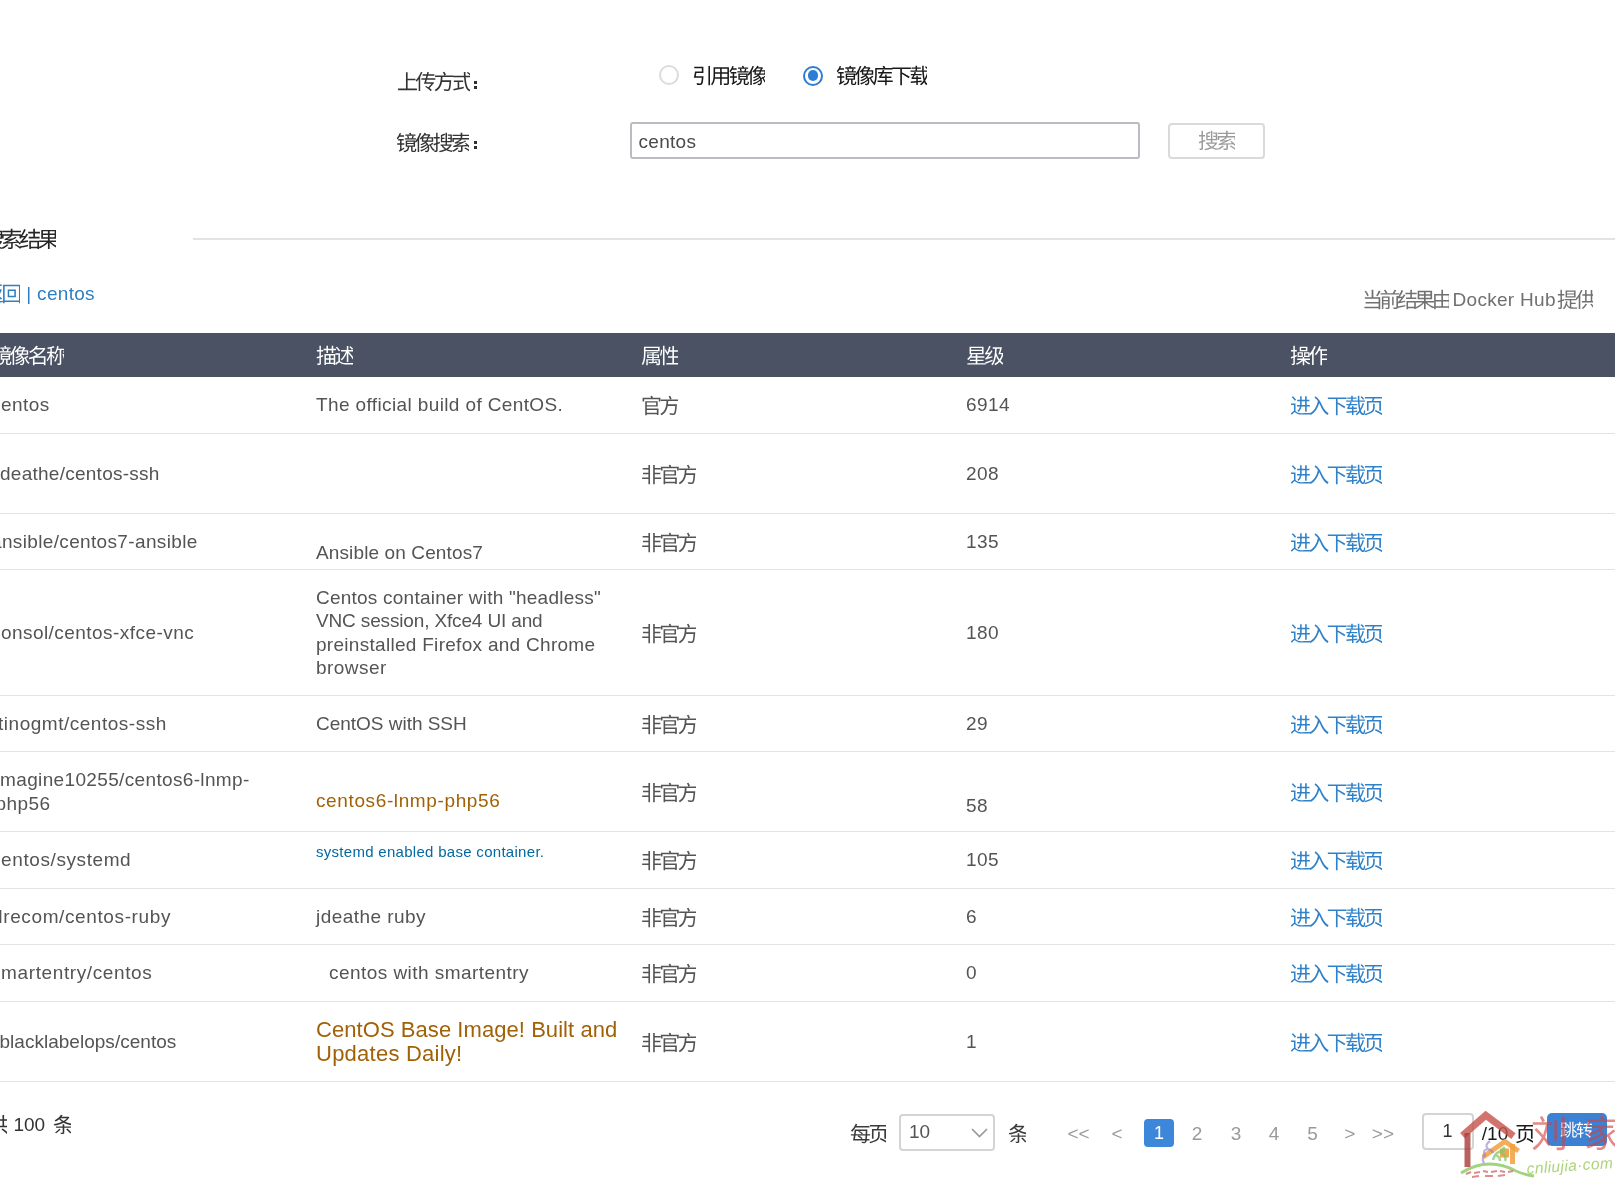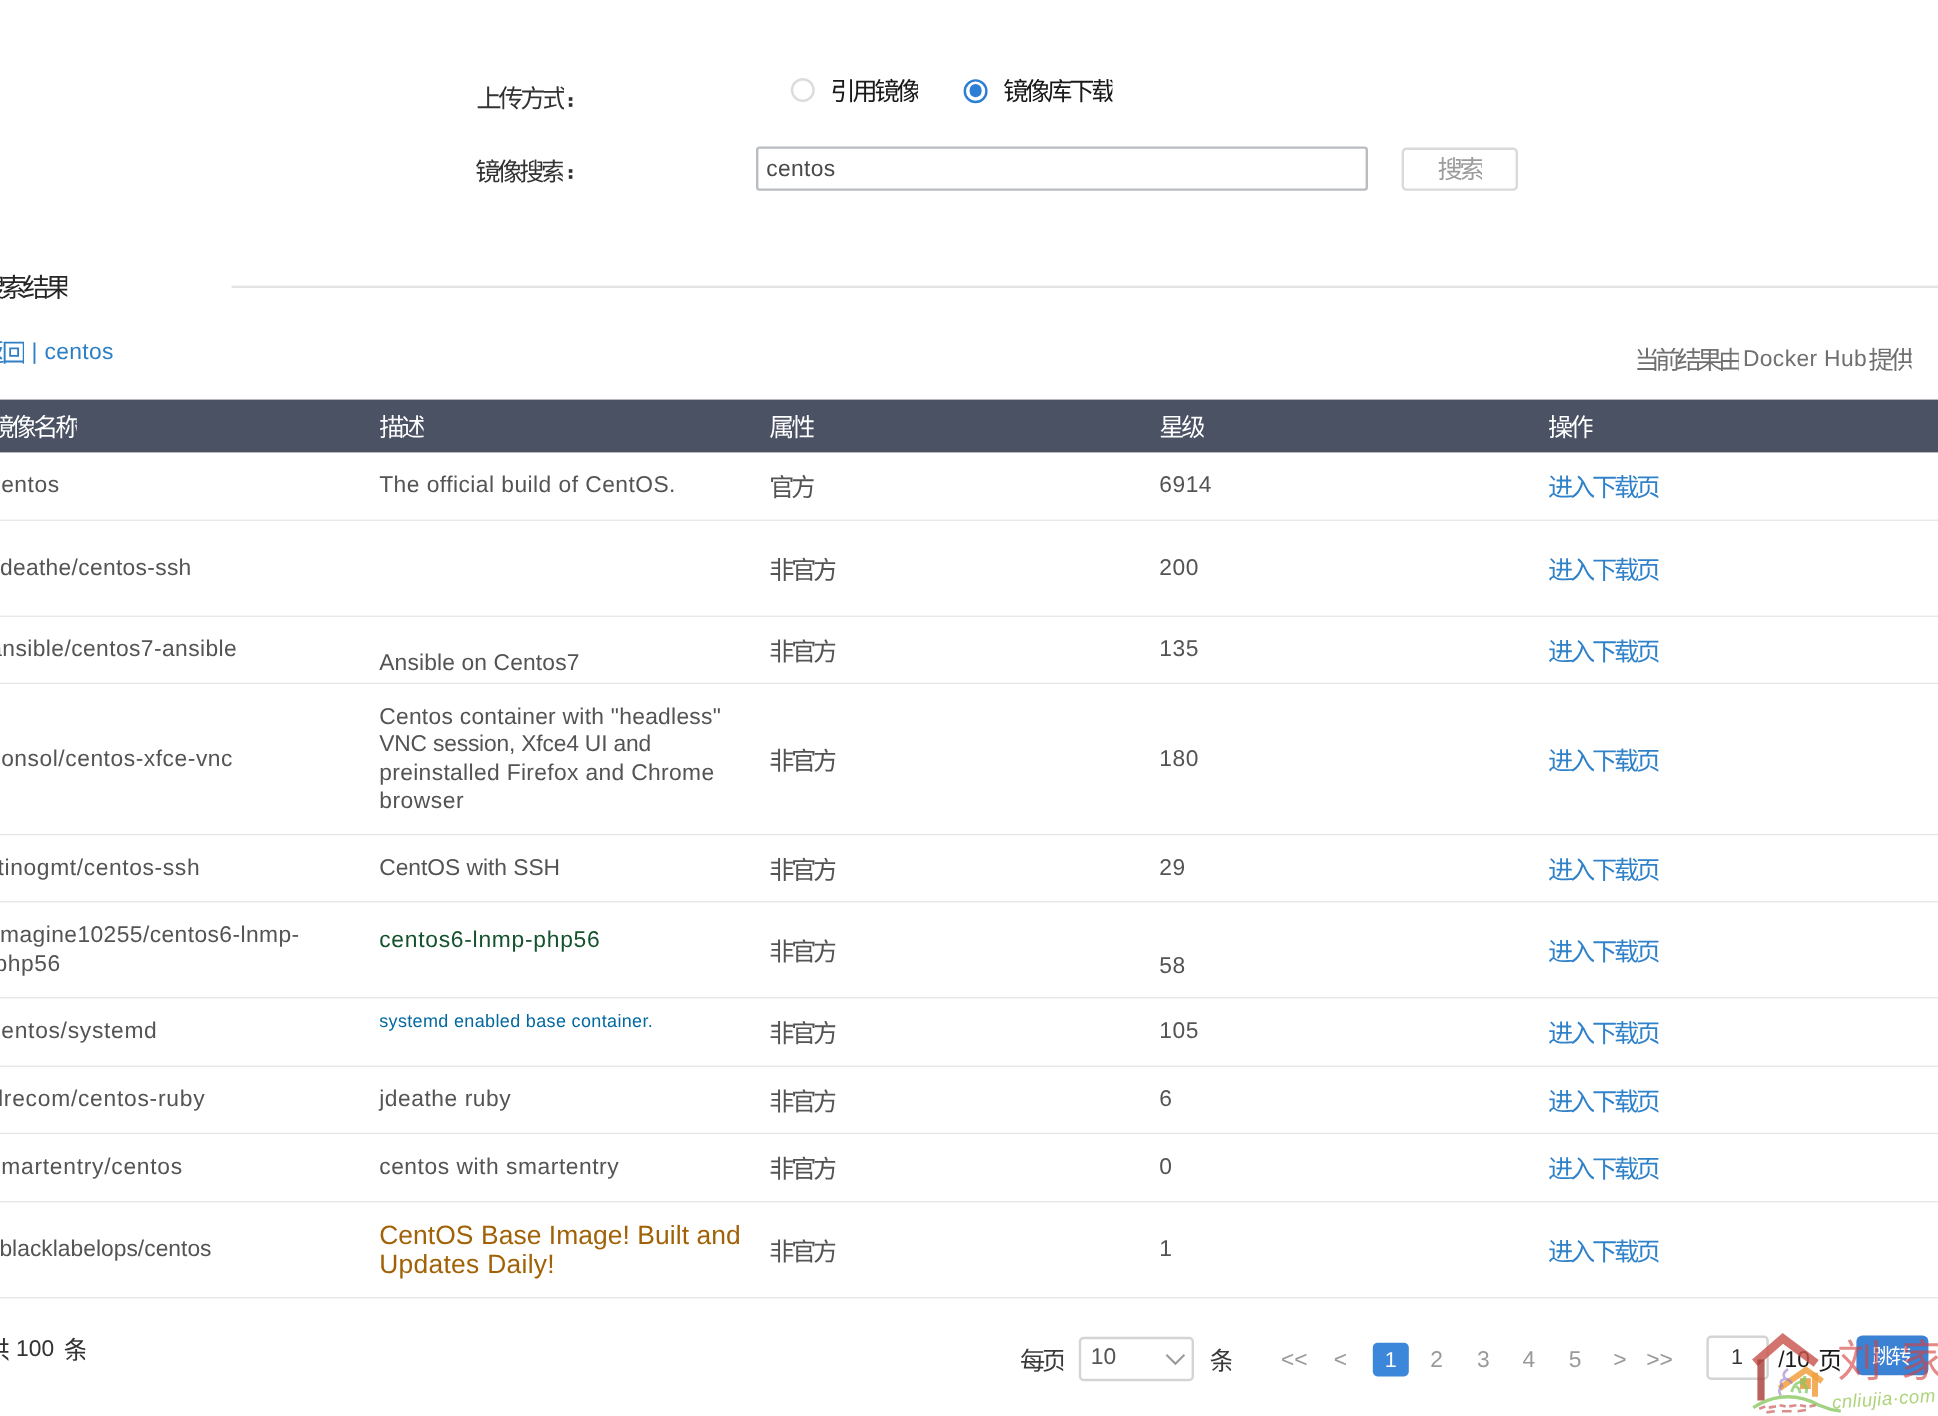--- a/index.html
+++ b/index.html
@@ -197,21 +197,21 @@
       <div style="position:absolute;left:0px;top:27.75px;font-size:19px;line-height:23.5px;color:#545454">
         <div style="margin-left:4.5px;letter-spacing:0.26px">jdeathe/centos-ssh</div>
       </div>
       <svg style="position:absolute;left:650.0px;top:29.8px;" width="55.0" height="21.0" viewBox="0 0 2619 1000" fill="#545454">
         <g transform="matrix(1 0 0 -1 0 880)">
           <use href="#g42" x="0"></use>
           <use href="#g12" x="873"></use>
           <use href="#g24" x="1746"></use>
         </g>
       </svg>
-      <div style="position:absolute;left:975px;top:27.75px;font-size:19px;letter-spacing:0.45px;line-height:23.5px;color:#545454">200</div>
+      <div style="position:absolute;left:975px;top:27.75px;font-size:19px;letter-spacing:0.45px;line-height:23.5px;color:#545454">208</div>
       <svg style="position:absolute;left:1299.0px;top:29.8px;" width="91.7" height="21.0" viewBox="0 0 4365 1000" fill="#2f81c9">
         <g transform="matrix(1 0 0 -1 0 880)">
           <use href="#g39" x="0"></use>
           <use href="#g6" x="873"></use>
           <use href="#g1" x="1746"></use>
           <use href="#g37" x="2619"></use>
           <use href="#g43" x="3492"></use>
         </g>
       </svg>
     </div>
@@ -291,21 +291,21 @@
           <use href="#g37" x="2619"></use>
           <use href="#g43" x="3492"></use>
         </g>
       </svg>
     </div>
     <div style="position:relative;height:80px;border-bottom:1px solid #e3e4e6">
       <div style="position:absolute;left:0px;top:16.00px;font-size:19px;line-height:23.5px;color:#545454">
         <div style="margin-left:4.5px;letter-spacing:0.35px">imagine10255/centos6-lnmp-</div>
         <div style="margin-left:4.5px;letter-spacing:0.45px">php56</div>
       </div>
-      <div style="position:absolute;left:325px;top:20px;font-size:19px;line-height:23.5px;color:#14532d">
+      <div style="position:absolute;left:325px;top:37px;font-size:19px;line-height:23.5px;color:#a16207">
         <div style="letter-spacing:0.62px">centos6-lnmp-php56</div>
       </div>
       <svg style="position:absolute;left:650.0px;top:29.8px;" width="55.0" height="21.0" viewBox="0 0 2619 1000" fill="#545454">
         <g transform="matrix(1 0 0 -1 0 880)">
           <use href="#g42" x="0"></use>
           <use href="#g12" x="873"></use>
           <use href="#g24" x="1746"></use>
         </g>
       </svg>
       <div style="position:absolute;left:975px;top:42px;font-size:19px;letter-spacing:0.45px;line-height:23.5px;color:#545454">58</div>
@@ -366,21 +366,21 @@
           <use href="#g1" x="1746"></use>
           <use href="#g37" x="2619"></use>
           <use href="#g43" x="3492"></use>
         </g>
       </svg>
     </div>
     <div style="position:relative;height:57px;border-bottom:1px solid #e3e4e6">
       <div style="position:absolute;left:0px;top:16.25px;font-size:19px;line-height:23.5px;color:#545454">
         <div style="margin-left:0.0px;letter-spacing:0.61px">smartentry/centos</div>
       </div>
-      <div style="position:absolute;left:325px;top:16.25px;font-size:19px;line-height:23.5px;color:#545454">
+      <div style="position:absolute;left:338px;top:16.25px;font-size:19px;line-height:23.5px;color:#545454">
         <div style="letter-spacing:0.45px">centos with smartentry</div>
       </div>
       <svg style="position:absolute;left:650.0px;top:18.3px;" width="55.0" height="21.0" viewBox="0 0 2619 1000" fill="#545454">
         <g transform="matrix(1 0 0 -1 0 880)">
           <use href="#g42" x="0"></use>
           <use href="#g12" x="873"></use>
           <use href="#g24" x="1746"></use>
         </g>
       </svg>
       <div style="position:absolute;left:975px;top:16.25px;font-size:19px;letter-spacing:0.45px;line-height:23.5px;color:#545454">0</div>

